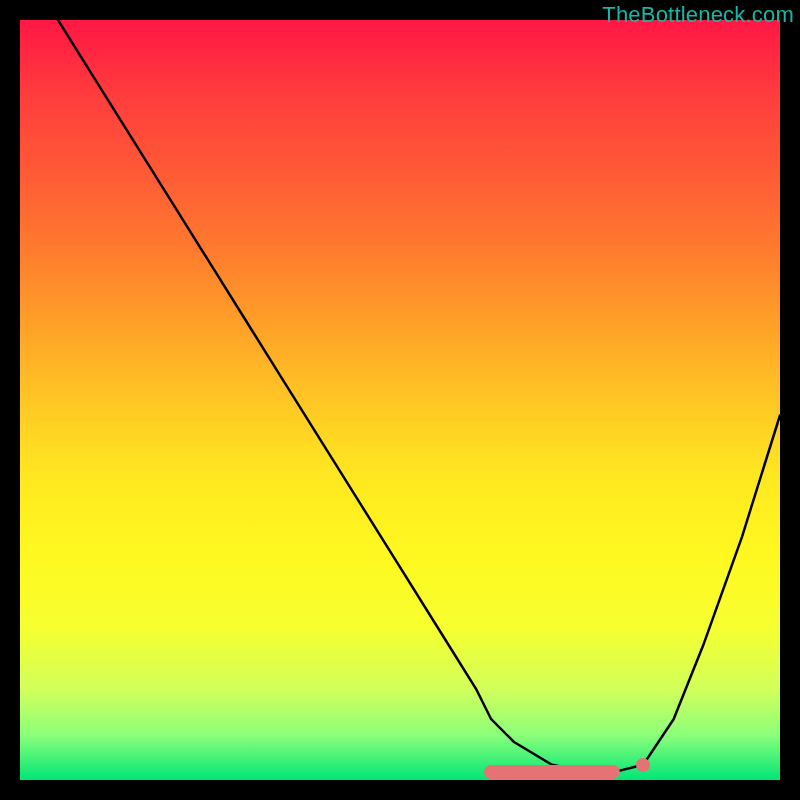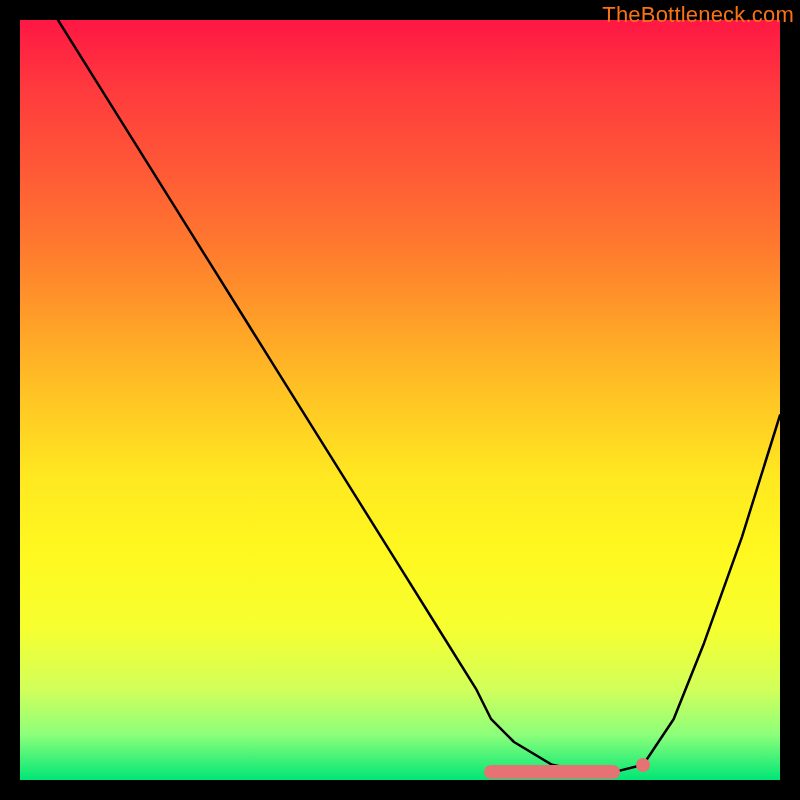--- a/index.html
+++ b/index.html
@@ -30,21 +30,21 @@
       #8dff7a 94%,
       #00e676 100%
     );
   }
   .watermark {
     position: absolute;
     top: 2px;
     right: 6px;
     font-family: Arial, Helvetica, sans-serif;
     font-size: 22px;
-    color: #f97316;
+    color: #14b8a6;
     letter-spacing: 0.2px;
     z-index: 10;
   }
   svg.curve {
     position: absolute;
     left: 0; top: 0;
     width: 100%;
     height: 100%;
   }
   .marker-bar {

